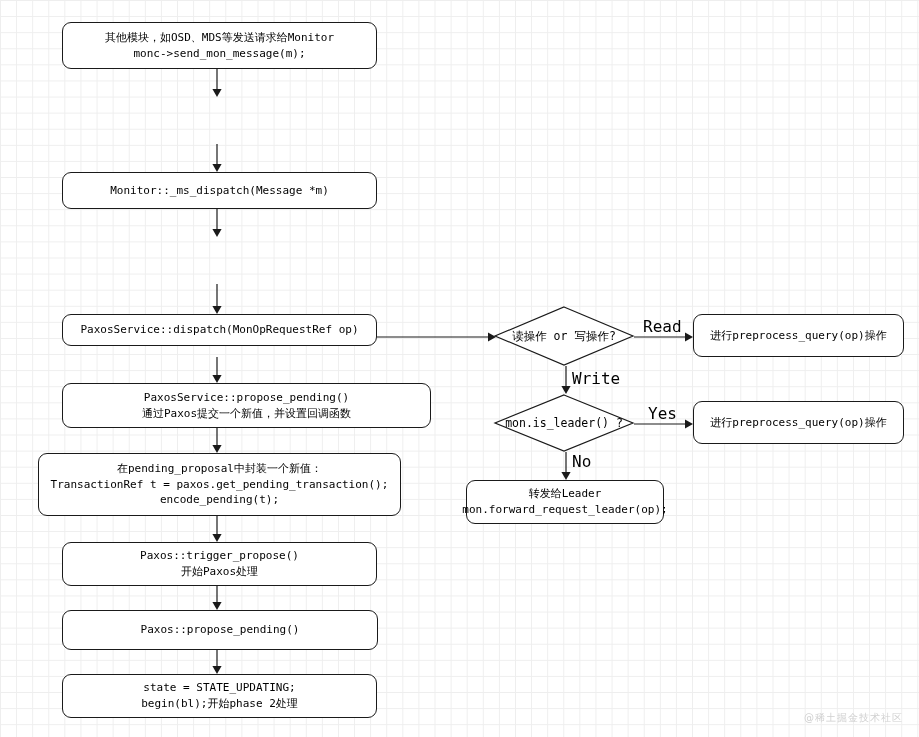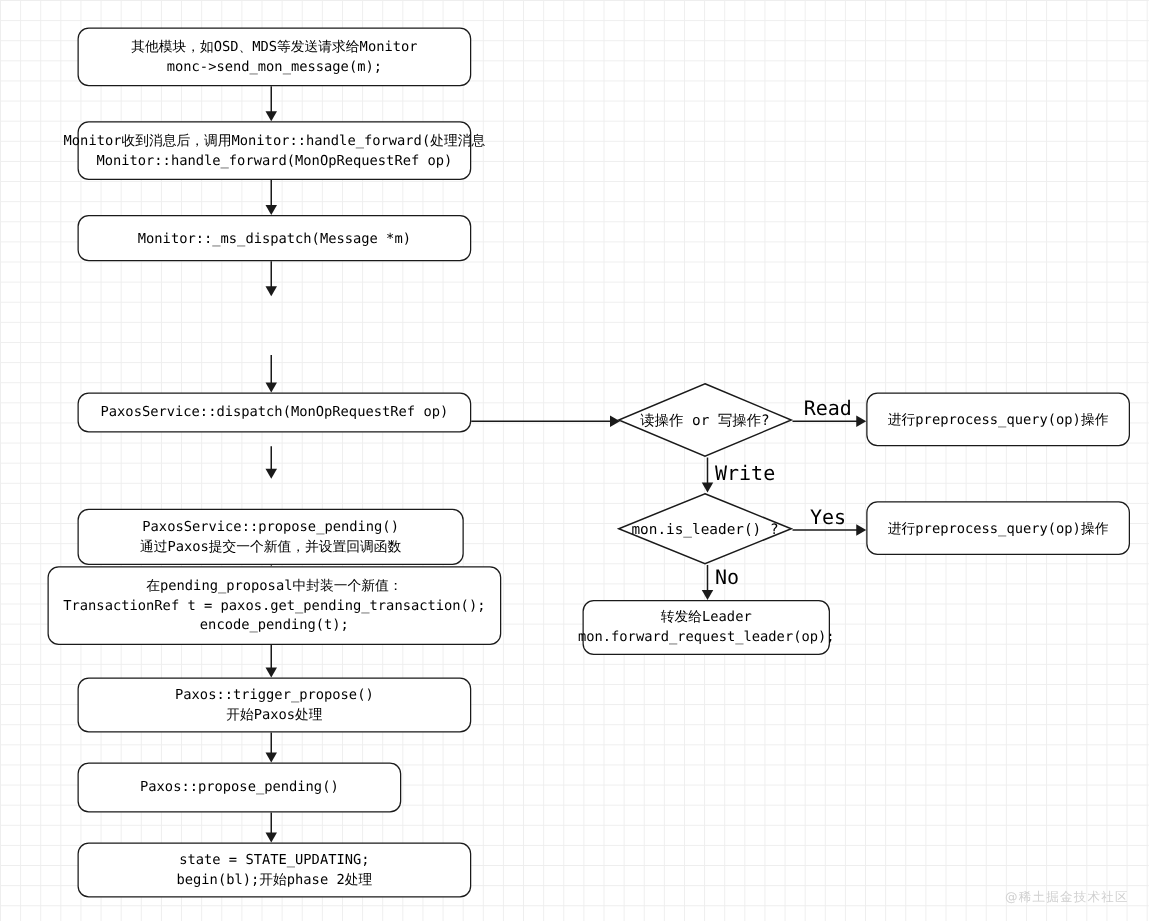--- a/index.html
+++ b/index.html
@@ -168,51 +168,47 @@
     <line x1="2" y1="0" x2="2" y2="21"></line>
     <polygon points="2,28 -2.6,20 6.6,20"></polygon>
   </svg>
   <div class="edge-label" style="left:572px; top:452px;">No</div>
 
   <div class="node" style="left:62px; top:22px; width:315px; height:47px;">
     <span class="txt mixed">其他模块，如OSD、MDS等发送请求给Monitor
 monc-&gt;send_mon_message(m);</span>
   </div>
 
-  <div class="node" style="left:62px; top:97px; width:315px; height:47px;">
-    <span class="txt mixed">Monitor收到消息后，调用Monitor::handle_forward(处理消息
-Monitor::handle_forward(MonOpRequestRef op)</span>
-  </div>
 
   <div class="node" style="left:62px; top:172px; width:315px; height:37px;">
     <span class="txt mono">Monitor::_ms_dispatch(Message *m)</span>
   </div>
 
 
   <div class="node" style="left:62px; top:314px; width:315px; height:32px;">
     <span class="txt mono">PaxosService::dispatch(MonOpRequestRef op)</span>
   </div>
 
-  <div class="node" style="left:62px; top:383px; width:309px; height:45px;margin-top:24px;">
+  <div class="node" style="left:62px; top:383px; width:369px; height:45px;">
     <span class="txt mixed">PaxosService::propose_pending()
 通过Paxos提交一个新值，并设置回调函数</span>
   </div>
 
   <div class="node" style="left:38px; top:453px; width:363px; height:63px;">
     <span class="txt mixed">在pending_proposal中封装一个新值：
 TransactionRef t = paxos.get_pending_transaction();
 encode_pending(t);</span>
   </div>
 
   <div class="node" style="left:62px; top:542px; width:315px; height:44px;">
     <span class="txt mixed">Paxos::trigger_propose()
 开始Paxos处理</span>
   </div>
 
-  <div class="node" style="left:62px; top:610px; width:259px; height:40px;justify-content:center;">
+  <div class="node" style="left:62px; top:610px; width:316px; height:40px;justify-content:center;">
     <span class="txt mono">Paxos::propose_pending()</span>
   </div>
 
   <div class="node" style="left:62px; top:674px; width:315px; height:44px;">
     <span class="txt mixed">state = STATE_UPDATING;
 begin(bl);开始phase 2处理</span>
   </div>
 
   <div class="diamond" style="left:494px; top:306px; width:140px; height:60px;">
     <svg width="140" height="60" viewBox="0 0 140 60">

